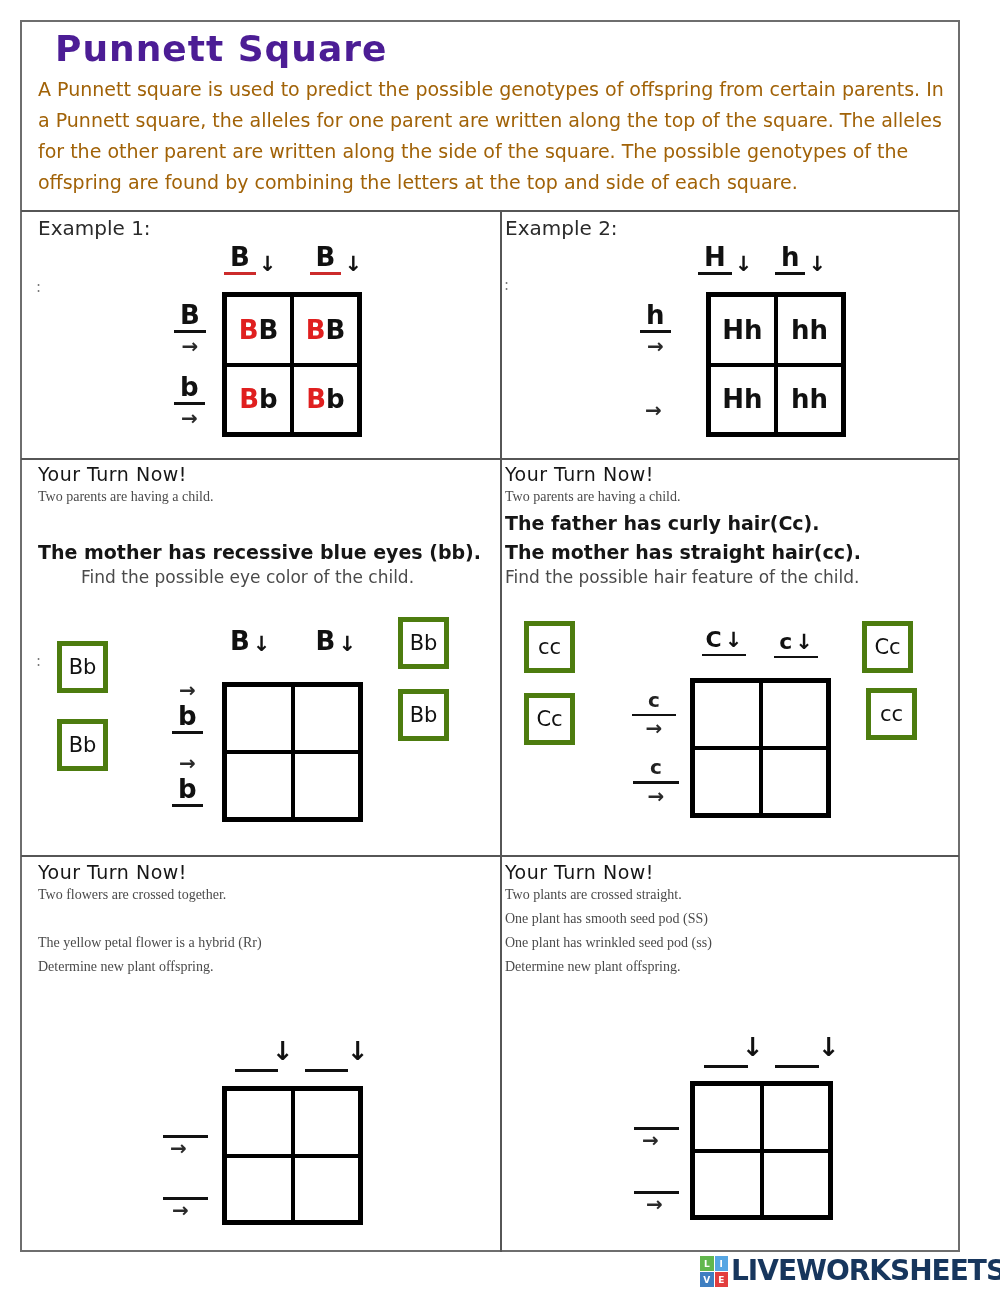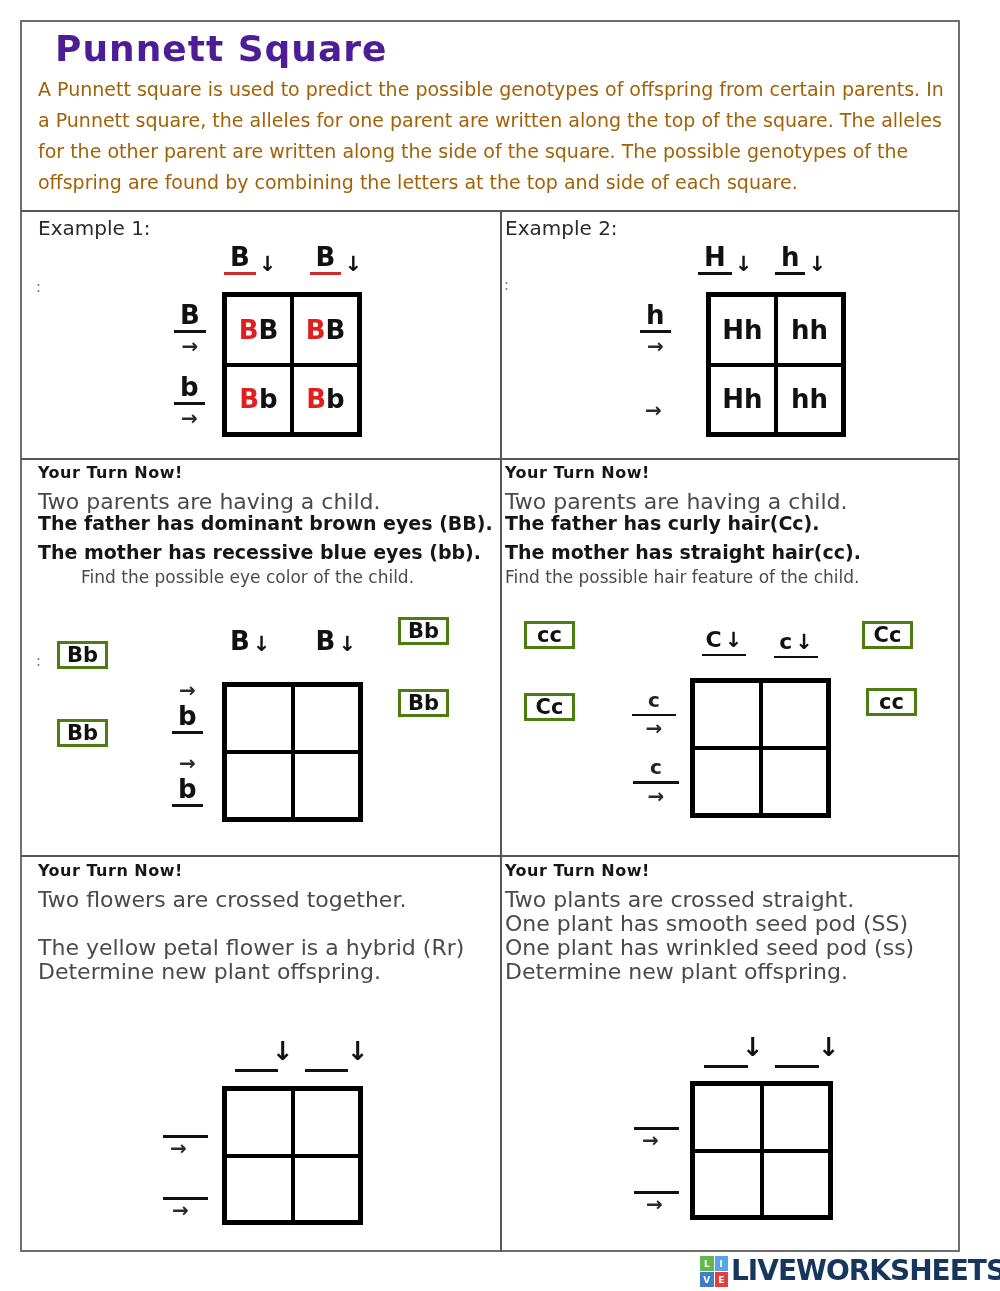--- a/index.html
+++ b/index.html
@@ -5,40 +5,40 @@
   html,body{margin:0;padding:0;background:#fff;}
   .page{position:relative;width:1000px;height:1291px;background:#fff;
         font-family:"DejaVu Sans",sans-serif;overflow:hidden;}
   .abs{position:absolute;}
   .frame{left:20px;top:20px;width:940px;height:1232px;border:2px solid #6e6e6e;box-sizing:border-box;}
   .hline{background:#565656;height:2px;}
   .vline{background:#565656;width:2px;}
   .title{font-size:36px;font-weight:bold;color:#4c1d95;letter-spacing:1px;}
   .intro{font-size:19px;line-height:31px;color:#a16207;width:906px;}
   .ex-label{font-size:20px;color:#2a2a2a;}
-  .hand{font-size:22px;color:#4a4a4a;}
+  .hand{font-size:14px;color:#4a4a4a;font-family:Liberation Serif, serif;}
   .hand-sm{font-size:17px;color:#4a4a4a;}
   .bold-line{font-size:19px;font-weight:bold;color:#161616;}
-  .heading{font-size:16px;font-weight:bold;color:#161616;letter-spacing:0.5px;text-align:center;}
+  .heading{font-size:19px;font-weight:normal;color:#161616;letter-spacing:0.5px;text-align:center;}
   .colon{font-size:15px;color:#7a7a7a;}
   .psq{border:3px solid #000;display:grid;grid-template-columns:1fr 1fr;grid-template-rows:1fr 1fr;
        box-sizing:border-box;background:#fff;}
   .psq .cell{border:2px solid #000;display:flex;align-items:center;justify-content:center;
        font-size:26px;font-weight:bold;color:#111;}
   .red{color:#e01f1f;}
   .al{font-size:26px;font-weight:bold;color:#111;line-height:1.05;}
   .al-sm{font-size:22px;font-weight:bold;color:#111;line-height:1;}
   .ul-red{border-bottom:3px solid #cc2b2b;padding:0 6px 1px 6px;}
   .ul-blk{border-bottom:3px solid #111;padding:0 6px 1px 6px;}
   .dn{font-size:21px;font-weight:bold;color:#111;line-height:1;}
   .rt{font-size:20px;font-weight:bold;color:#2a2a2a;line-height:1;}
   .grp{display:flex;align-items:flex-end;gap:3px;}
   .stack{display:flex;flex-direction:column;align-items:center;gap:3px;}
-  .token{border:3px solid #4d7c0f;background:#fff;width:51px;height:28px;display:flex;align-items:center;
-       justify-content:center;font-size:21px;font-weight:bold;color:#111;box-sizing:border-box;}
+  .token{border:5px solid #4d7c0f;background:#fff;width:51px;height:52px;display:flex;align-items:center;
+       justify-content:center;font-size:21px;font-weight:normal;color:#111;box-sizing:border-box;}
   .bline{background:#111;height:3px;}
   .brand{font-size:28px;font-weight:bold;color:#17365d;letter-spacing:-1px;}
   .licon{display:grid;grid-template-columns:1fr 1fr;grid-template-rows:1fr 1fr;gap:1px;width:28px;height:31px;}
   .licon span{display:flex;align-items:center;justify-content:center;color:#fff;font-size:9px;font-weight:bold;}
   .ic-l{background:#62b74e;}.ic-i{background:#56a6e3;}.ic-v{background:#3f7fc1;}.ic-e{background:#e23e3e;}
 </style>
 </head>
 <body>
 
 <div class="page">
@@ -110,21 +110,20 @@
   <div class="abs rt" style="left:645px;top:400px;">→</div>
   <div class="abs psq" style="left:690px;top:292px;width:140px;height:145px;margin-left:16px;">
     <div class="cell">Hh</div>
     <div class="cell">hh</div>
     <div class="cell">Hh</div>
     <div class="cell">hh</div>
   </div>
 
   <div class="abs heading" style="left:38px;top:463px;">Your Turn Now!</div>
   <div class="abs hand" style="left:38px;top:489px;">Two parents are having a child.</div>
-  <div class="abs bold-line" style="left:38px;top:512px;">The father has dominant brown eyes (BB).</div>
   <div class="abs bold-line" style="left:38px;top:541px;">The mother has recessive blue eyes (bb).</div>
   <div class="abs hand-sm" style="left:38px;top:567px;margin-left:43px;">Find the possible eye color of the child.</div>
   <div class="abs colon" style="left:36px;top:652px;">:</div>
   <div class="abs token" style="left:57px;top:641px;">Bb</div>
   <div class="abs token" style="left:57px;top:719px;">Bb</div>
   <div class="abs token" style="left:398px;top:617px;">Bb</div>
   <div class="abs token" style="left:398px;top:689px;">Bb</div>
   <div class="abs" style="left:230px;top:628px;width:126px;display:flex;justify-content:space-between;">
     <div class="grp">
       <span class="al">B</span>

